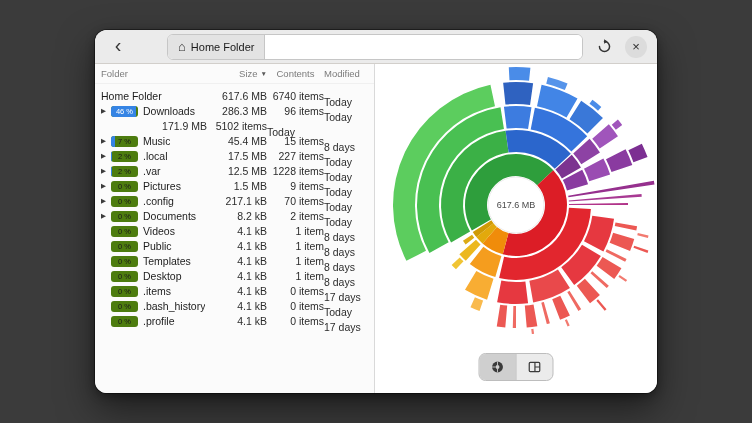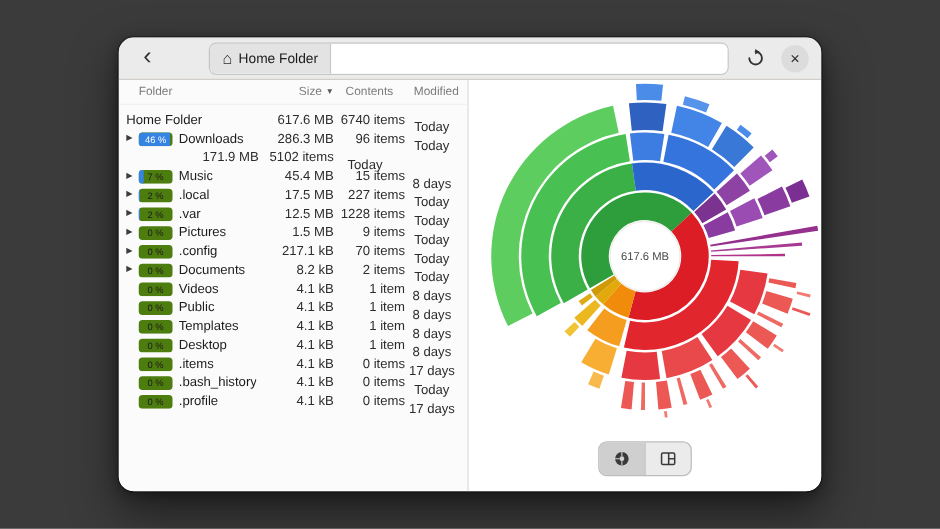--- a/index.html
+++ b/index.html
@@ -45,45 +45,45 @@
   
   .content{flex:1;display:flex;min-height:0;}
   .left-pane{
     width:280px;flex:0 0 280px;background:#fbfbfb;border-right:1px solid #d9d9d9;
     display:flex;flex-direction:column;box-sizing:border-box;
   }
   .thead{
     display:grid;grid-template-columns:1fr 60px 57px 50px;height:19px;flex:0 0 19px;
     align-items:center;color:#7b7b7b;font-size:9.5px;border-bottom:1px solid #f0f0f0;
   }
-  .thead .h-folder{padding-left:16px;text-align:left;}
+  .thead .h-folder{padding-left:6px;text-align:left;}
   .thead .h-size{text-align:right;}
   .thead .h-contents{text-align:center;}
-  .thead .h-modified{text-align:right;padding-right:7px;}
+  .thead .h-modified{padding-right:7px;}
   .sort-arrow{font-size:6.5px;color:#5a5a5a;margin-left:3px;vertical-align:1px;}
   .tbody{flex:1;overflow:hidden;}
   .trow{
     display:grid;grid-template-columns:1fr 60px 57px 50px;height:15px;
     align-items:center;font-size:10.5px;color:#1c1c1c;
   }
   .c-name{display:flex;align-items:center;white-space:nowrap;overflow:hidden;padding-left:6px;}
   .expander{flex:0 0 10px;width:10px;font-size:6.5px;color:#3c3c3c;line-height:1;}
   .badge{
     position:relative;flex:0 0 27px;width:27px;height:11px;border-radius:3px;
     background:#4d7c0f;overflow:hidden;margin-right:5px;
   }
   .badge-fill{position:absolute;left:0;top:0;bottom:0;background:#3584e4;}
   .badge-label{
     position:relative;display:block;text-align:center;font-size:7.5px;
     line-height:11px;color:#1a1a1a;
   }
   .badge-label.light{color:#ffffff;}
   .fname{overflow:hidden;text-overflow:ellipsis;}
   .c-size,.c-contents{text-align:right;color:#2c2c2c;}
-  .c-modified{text-align:center;padding-right:7px;color:#2c2c2c;margin-top:12px;}
+  .c-modified{text-align:left;padding-right:7px;color:#2c2c2c;margin-top:12px;}
   
   .right-pane{flex:1;position:relative;background:#ffffff;overflow:hidden;}
   .sunburst{position:absolute;left:-9px;top:-9px;width:300px;height:300px;}
   .center-label{
     position:absolute;left:141px;top:141px;transform:translate(-50%,-50%);
     font-size:9px;color:#4a4a4a;white-space:nowrap;
   }
   .switcher{
     position:absolute;left:50%;bottom:12px;transform:translateX(-50%);
     display:flex;border:1px solid #bdbdbd;border-radius:7px;overflow:hidden;background:#ebebeb;

